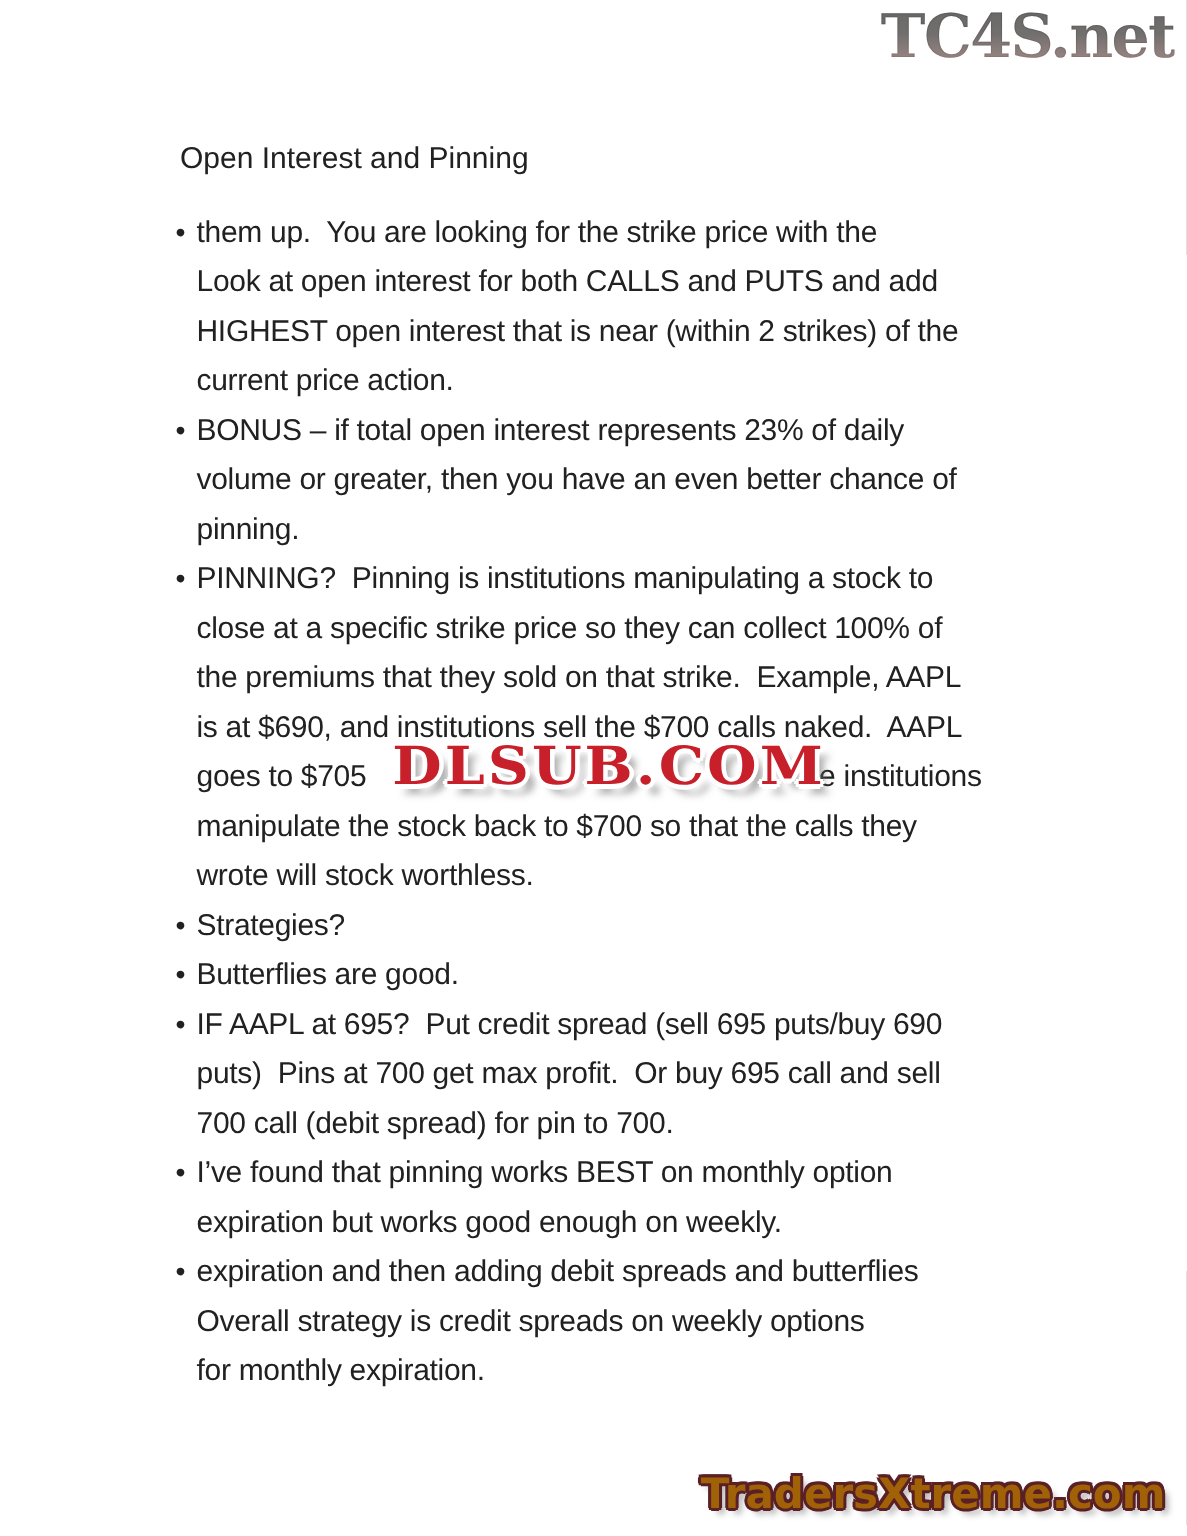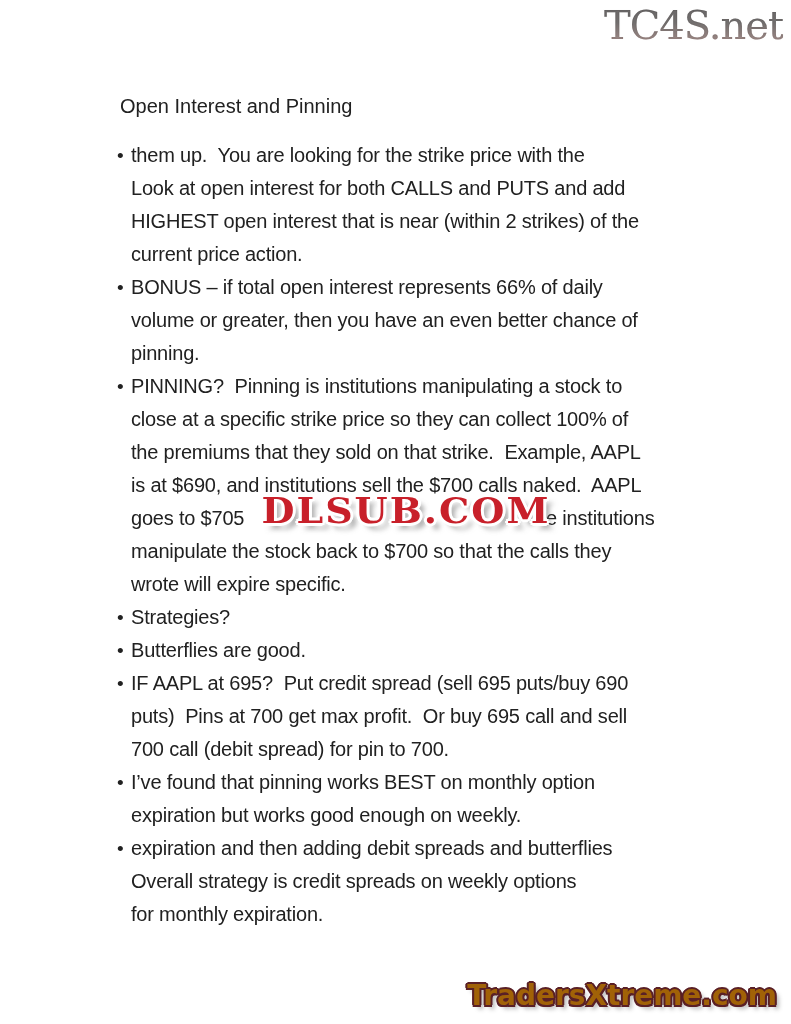--- a/index.html
+++ b/index.html
@@ -13,21 +13,21 @@
     font-family: "Liberation Sans", sans-serif;
     color: #212121;
   }
 
   
   .top-logo {
     position: absolute;
     top: 2px;
     right: 8px;
     font-family: "DejaVu Serif", serif;
-    font-weight: normal;
+    font-weight: bold;
     font-size: 40px;
     letter-spacing: -1px;
     line-height: 46px;
     background: linear-gradient(to bottom, #232021 0%, #35302f 45%, #6d514d 80%, #8c6a64 100%);
     -webkit-background-clip: text;
     background-clip: text;
     -webkit-text-fill-color: transparent;
     text-shadow: 0 0 1px rgba(230,230,230,0.35);
   }
 
@@ -118,35 +118,35 @@
           <div class="bullet-lines">
             <div class="line">them up.  You are looking for the strike price with the</div>
             <div class="line">Look at open interest for both CALLS and PUTS and add</div>
             <div class="line">HIGHEST open interest that is near (within 2 strikes) of the</div>
             <div class="line">current price action.</div>
           </div>
         </div>
         <div class="bullet-row">
           <span class="dot">•</span>
           <div class="bullet-lines">
-            <div class="line">BONUS – if total open interest represents 66% of daily</div>
+            <div class="line">BONUS – if total open interest represents 23% of daily</div>
             <div class="line">volume or greater, then you have an even better chance of</div>
             <div class="line">pinning.</div>
           </div>
         </div>
         <div class="bullet-row">
           <span class="dot">•</span>
           <div class="bullet-lines">
             <div class="line">PINNING?  Pinning is institutions manipulating a stock to</div>
             <div class="line">close at a specific strike price so they can collect 100% of</div>
             <div class="line">the premiums that they sold on that strike.  Example, AAPL</div>
             <div class="line">is at $690, and institutions sell the $700 calls naked.  AAPL</div>
             <div class="line"><span>goes to $705</span><span class="wm-gap"></span><span>se institutions</span></div>
             <div class="line">manipulate the stock back to $700 so that the calls they</div>
-            <div class="line">wrote will expire specific.</div>
+            <div class="line">wrote will stock worthless.</div>
           </div>
         </div>
         <div class="bullet-row">
           <span class="dot">•</span>
           <div class="bullet-lines">
             <div class="line">Strategies?</div>
           </div>
         </div>
         <div class="bullet-row">
           <span class="dot">•</span>

